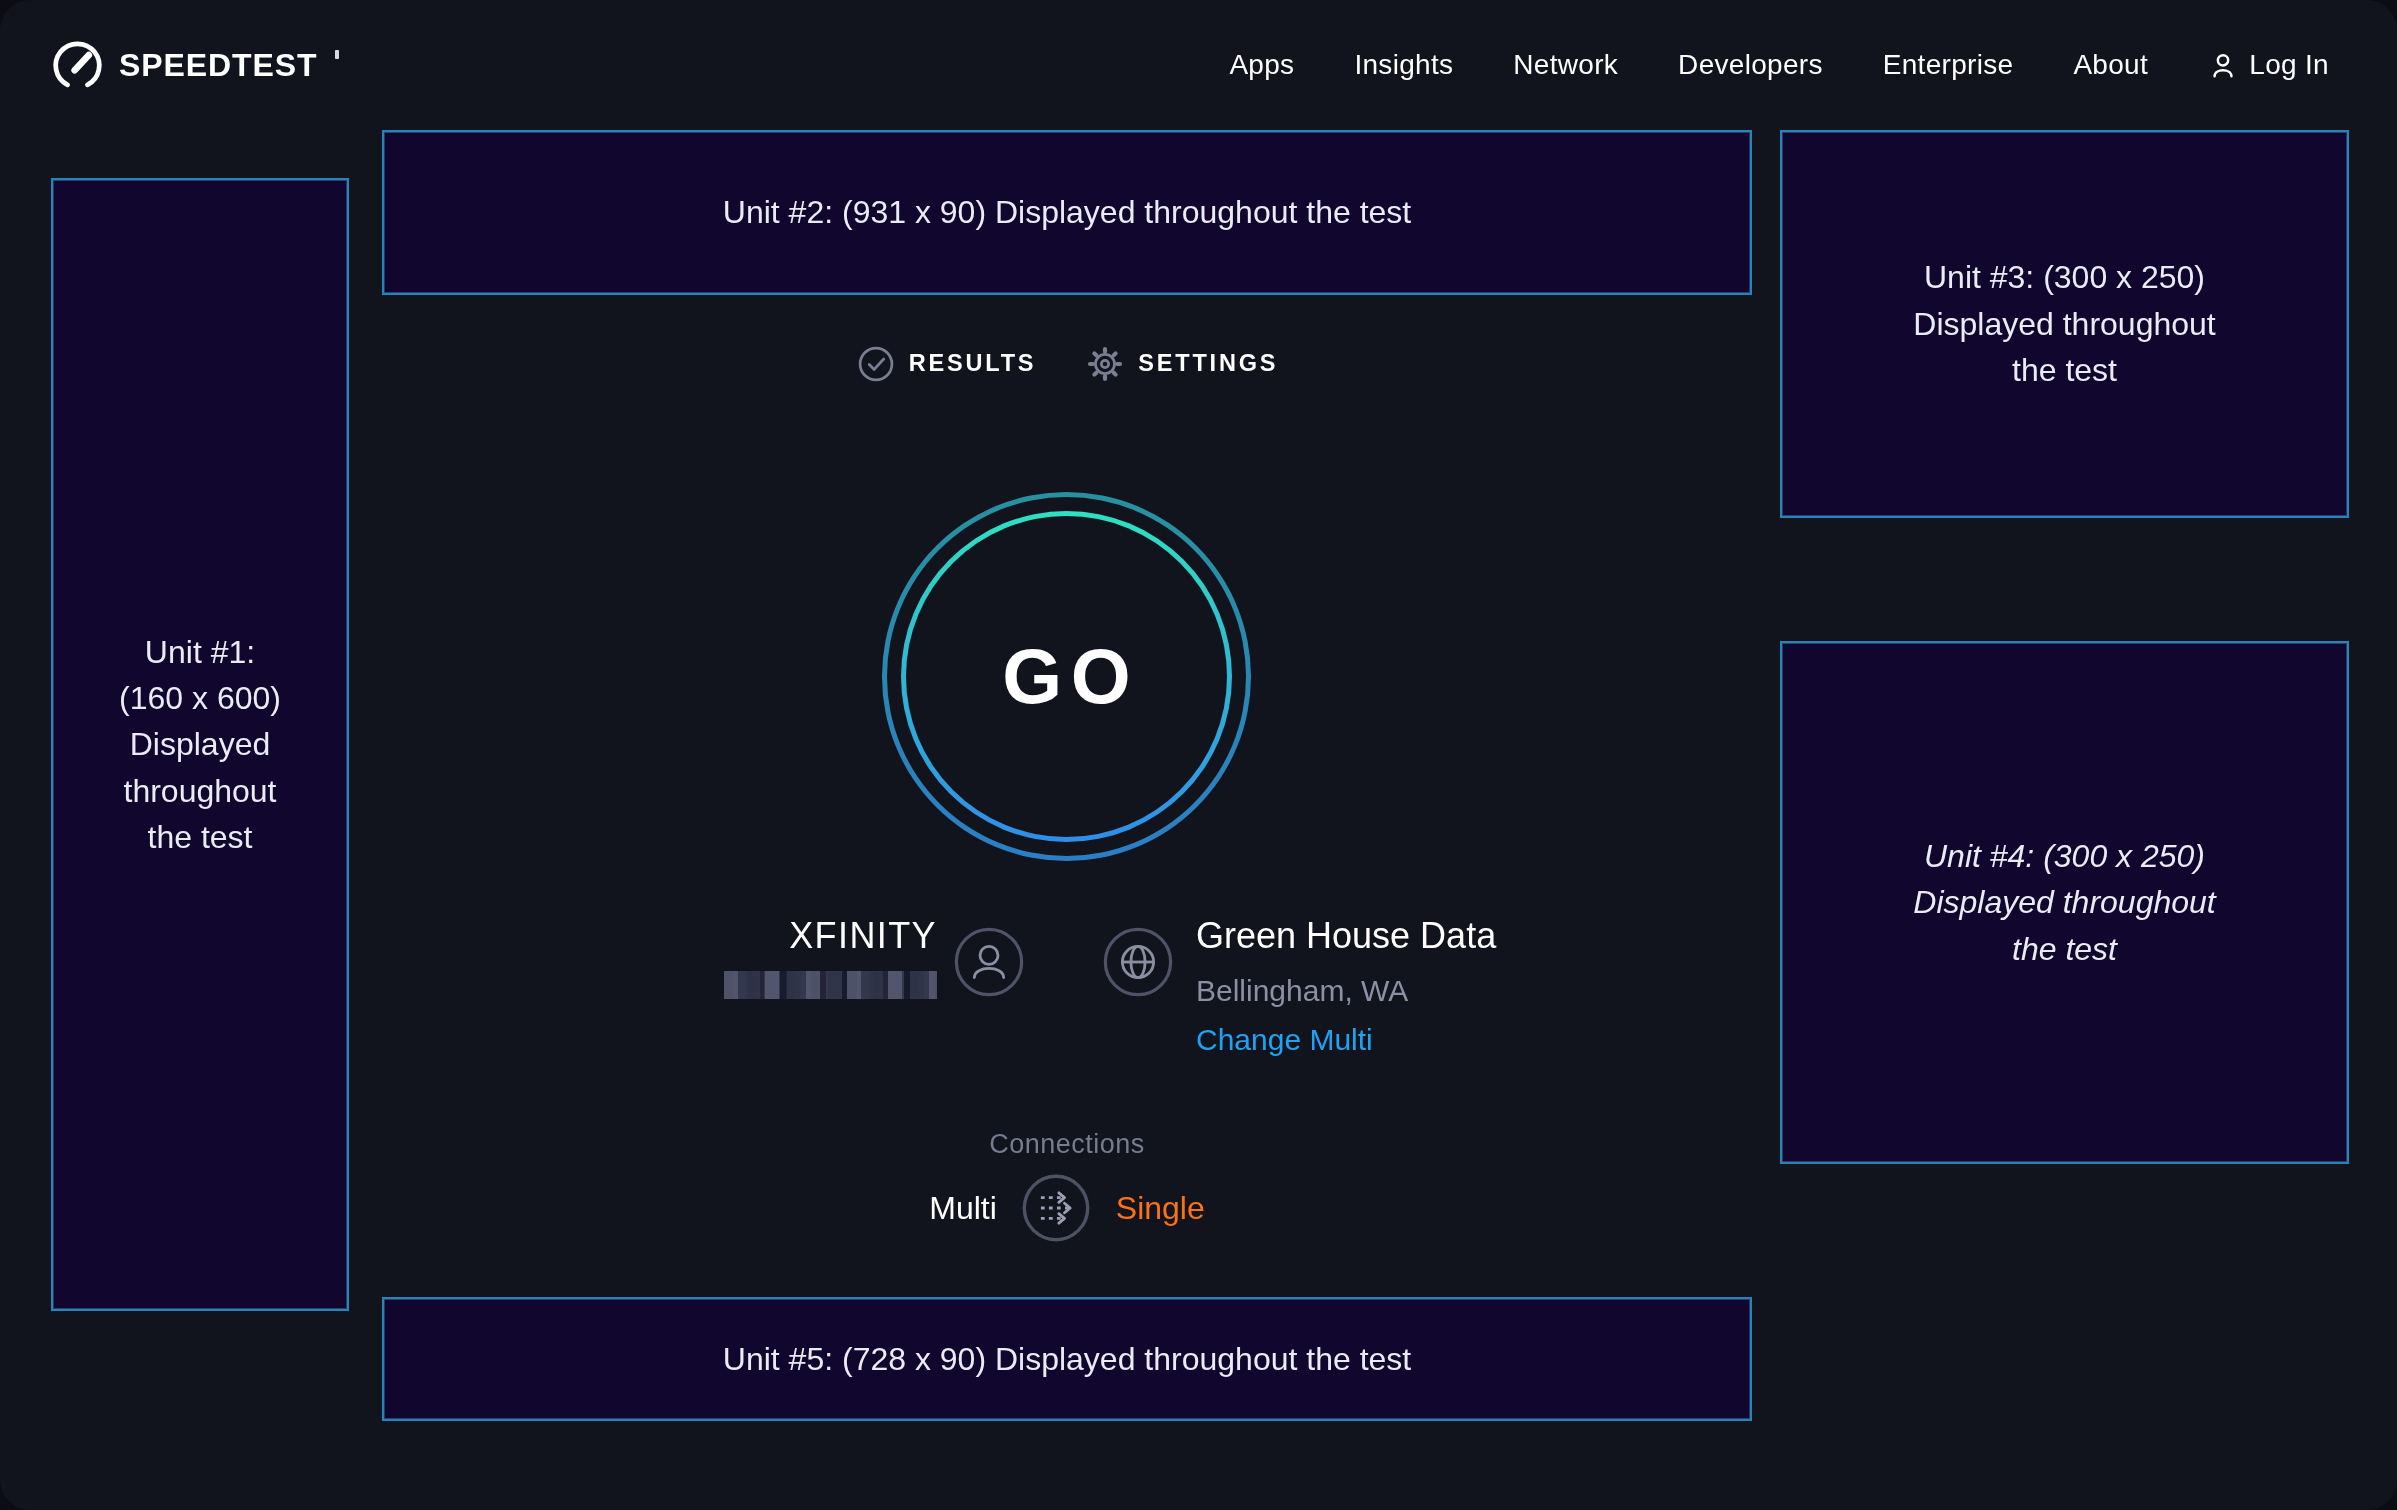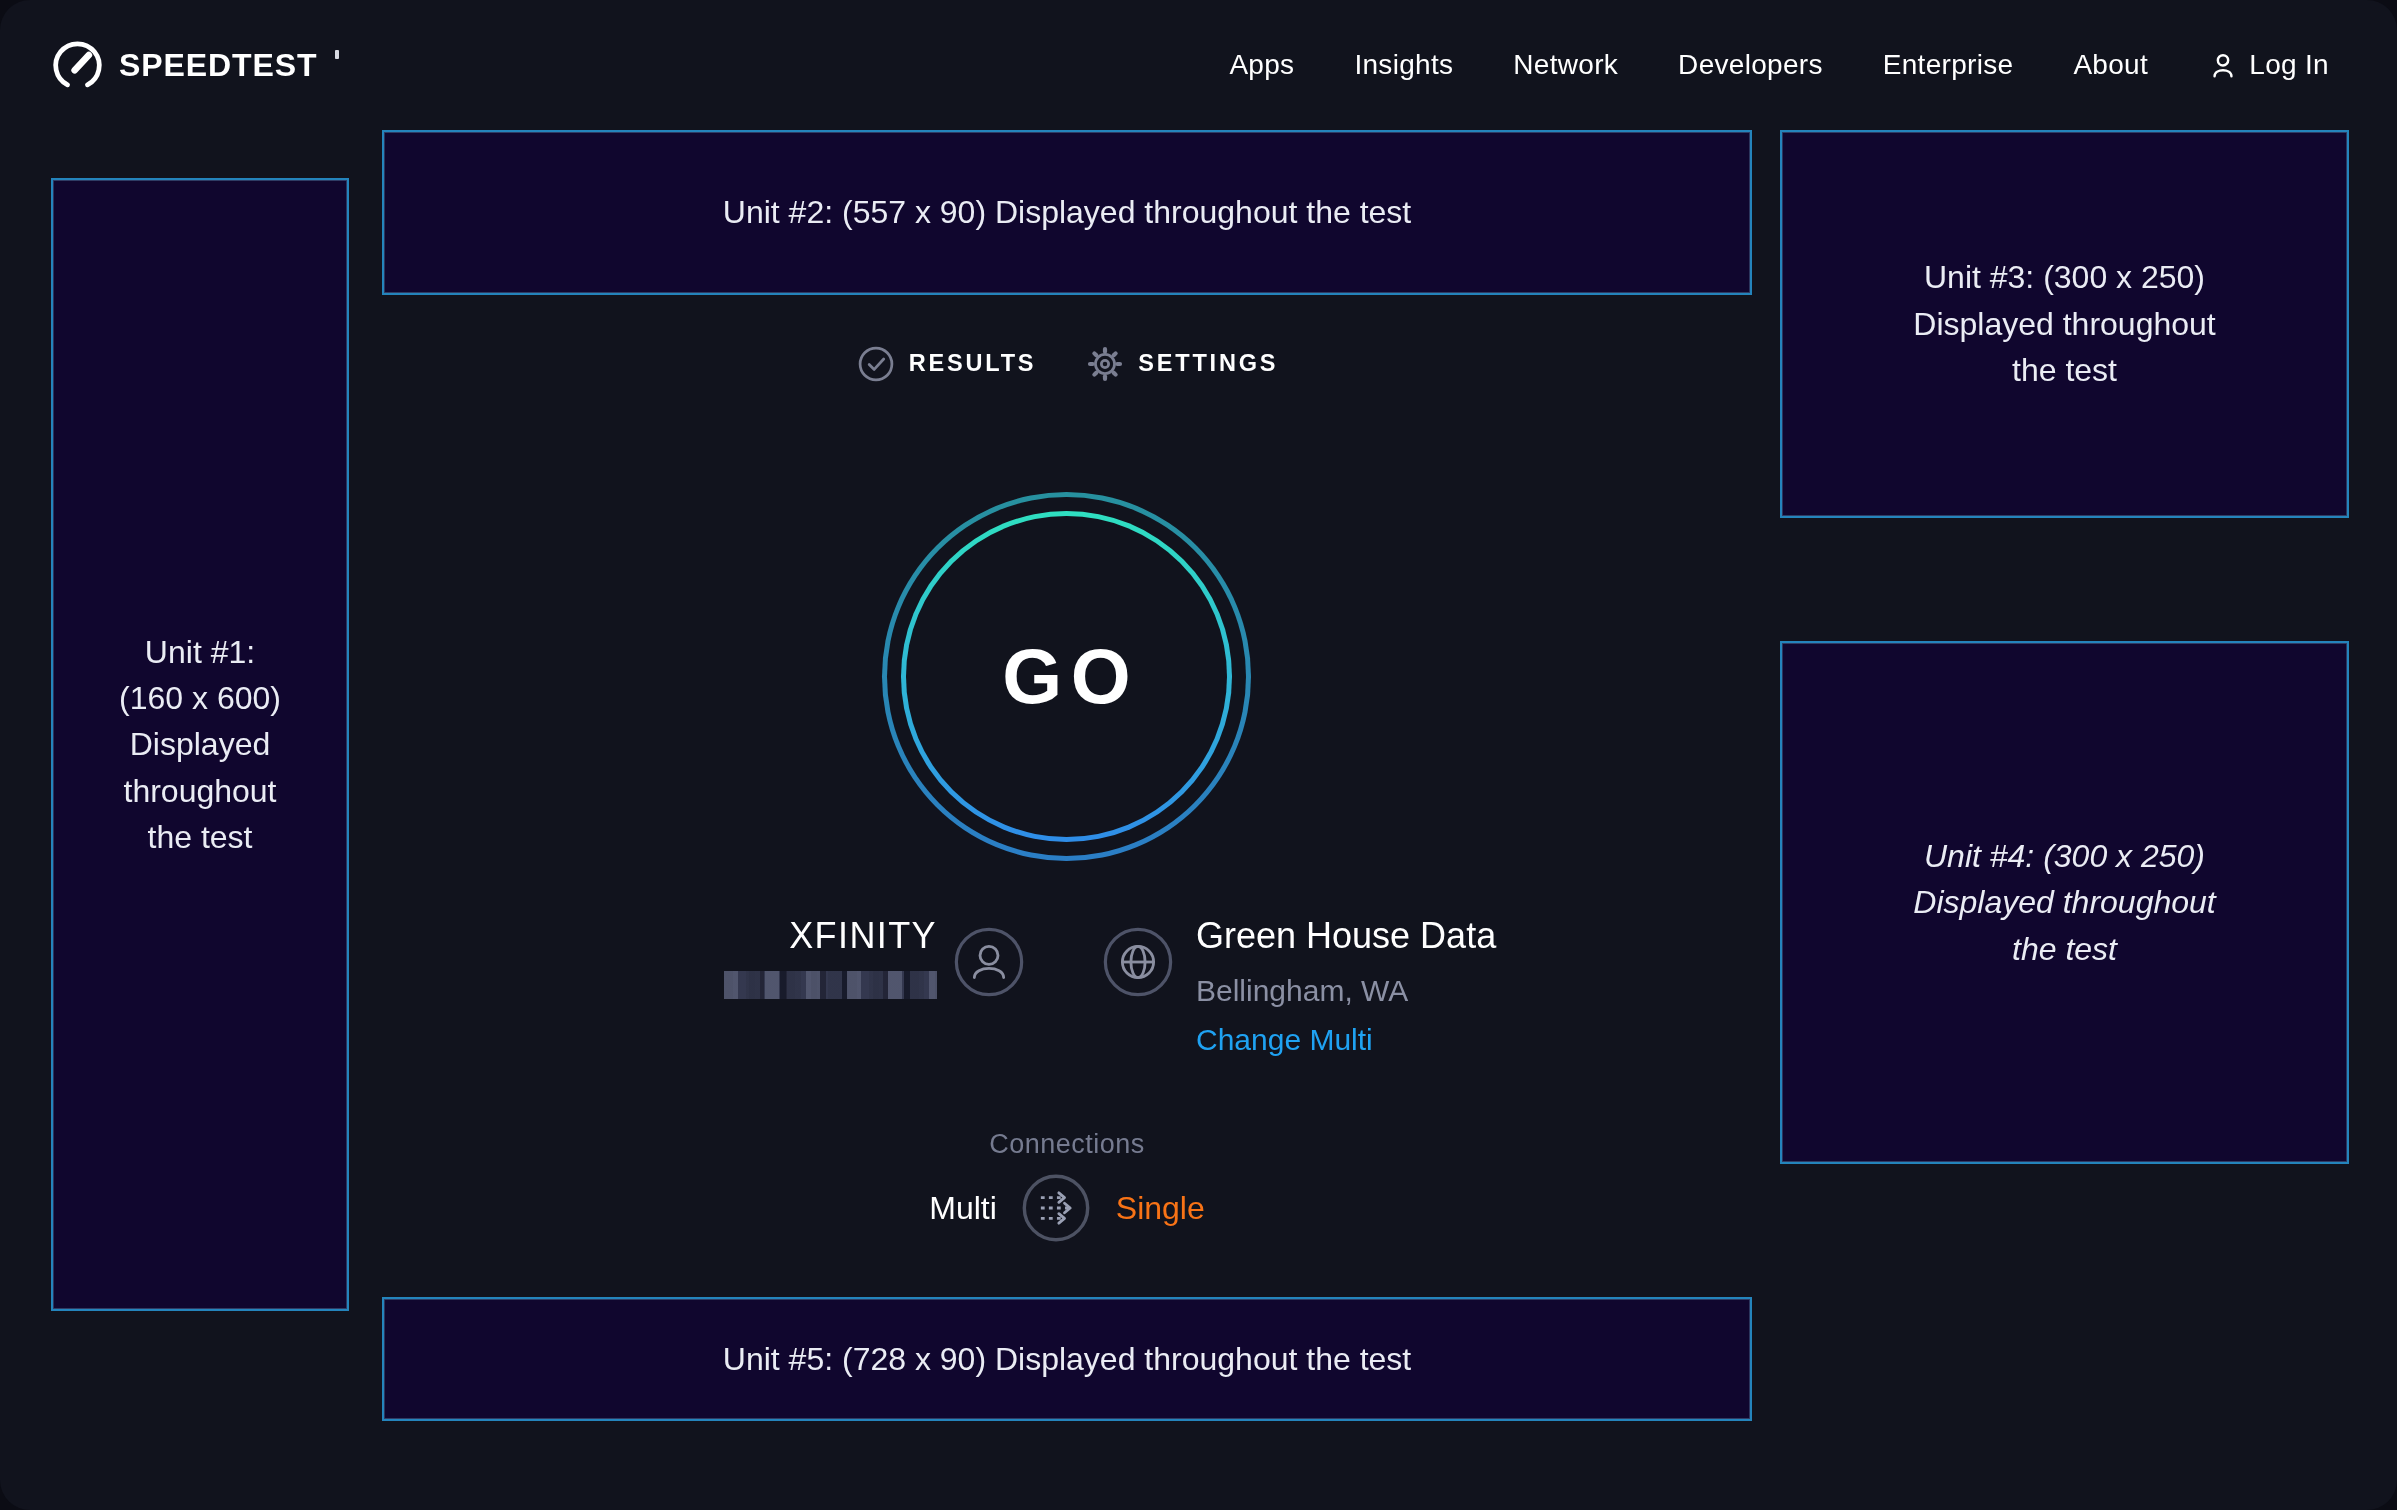--- a/index.html
+++ b/index.html
@@ -117,21 +117,21 @@
         </svg>
         <span class="nav-item">Log In</span>
       </a>
     </div>
   </div>
 
   <div class="ad ad-unit-1">
     <div class="ad-text">Unit #1: (160 x 600) Displayed throughout the test</div>
   </div>
   <div class="ad ad-unit-2">
-    <div class="ad-text">Unit #2: (557 x 90) Displayed throughout the test</div>
+    <div class="ad-text">Unit #2: (931 x 90) Displayed throughout the test</div>
   </div>
   <div class="ad ad-unit-3">
     <div class="ad-text">Unit #3: (300 x 250) Displayed throughout the test</div>
   </div>
   <div class="ad ad-unit-4">
     <div class="ad-text">Unit #4: (300 x 250) Displayed throughout the test</div>
   </div>
   <div class="ad ad-unit-5">
     <div class="ad-text">Unit #5: (728 x 90) Displayed throughout the test</div>
   </div>

